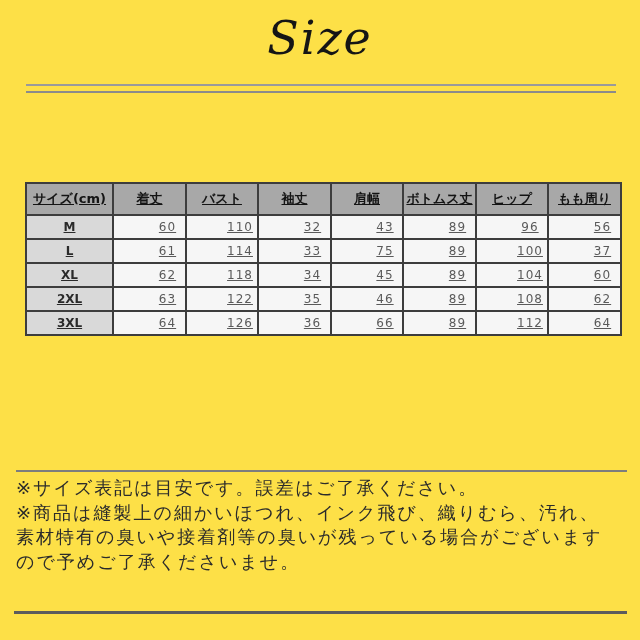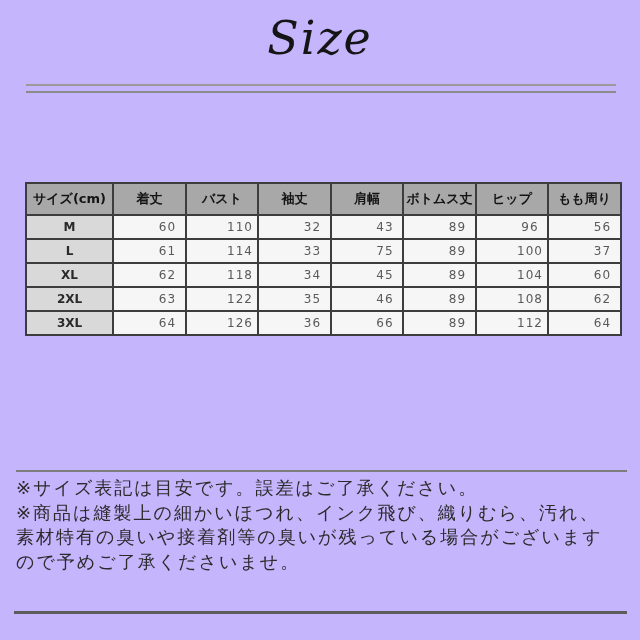--- a/index.html
+++ b/index.html
@@ -4,21 +4,21 @@
 <style>
   html, body {
     margin: 0;
     padding: 0;
     background: #ffffff;
   }
   #page {
     position: relative;
     width: 640px;
     height: 640px;
-    background: #c4b5fd;
+    background: #fde047;
     overflow: hidden;
     font-family: "DejaVu Sans", "Liberation Sans", sans-serif;
   }
 
   
   .title {
     position: absolute;
     top: 6px;
     left: 0;
     width: 640px;
@@ -52,20 +52,21 @@
     table-layout: fixed;
   }
   table.size-table th,
   table.size-table td {
     border: 2px solid #3d3d3d;
     text-align: center;
     vertical-align: middle;
     padding: 0;
     overflow: hidden;
     white-space: nowrap;
+    text-decoration: underline;
   }
   table.size-table thead th {
     background: #a8a8a8;
     height: 30px;
     font-size: 13px;
     font-weight: bold;
     color: #141414;
   }
   table.size-table tbody th {
     background: #d9d9d9;

